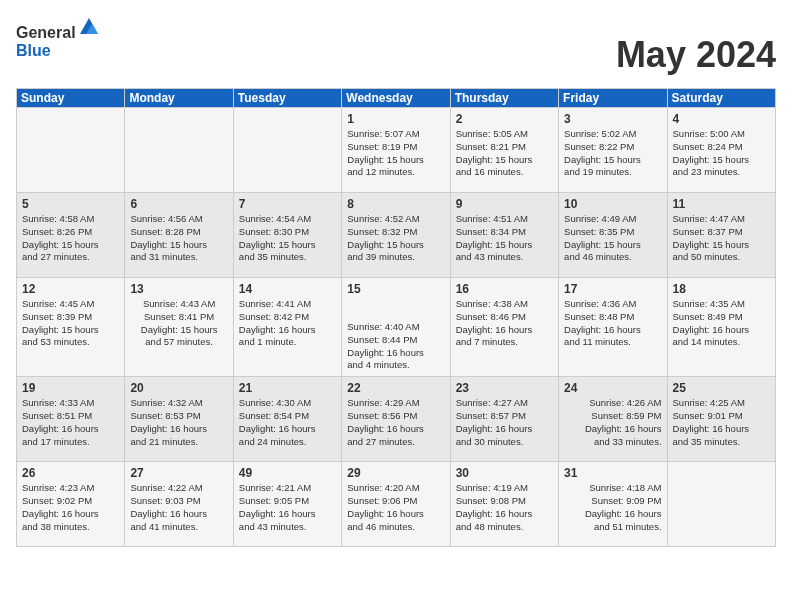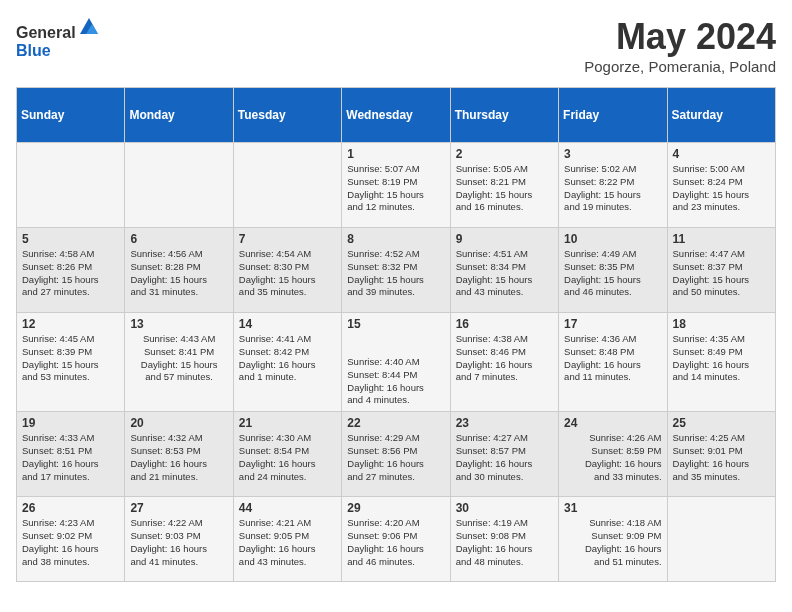--- a/index.html
+++ b/index.html
@@ -27,42 +27,43 @@
       line-height: 1.1;
     }
     .logo-general { color: #333; }
     .logo-blue { color: #1565c0; }
     .logo-icon {
       width: 22px;
       height: 22px;
       margin-left: 2px;
     }
     .title-block {
-      text-align: right;
+      text-align: left;
+      margin-top: 18px;
     }
     .month-title {
       font-size: 36px;
       font-weight: bold;
       color: #333;
     }
     .location {
       font-size: 15px;
       color: #444;
     }
     table {
       width: 100%;
       border-collapse: collapse;
       table-layout: fixed;
     }
     thead tr th {
       background-color: #1565c0;
       color: #fff;
       font-size: 12px;
       font-weight: bold;
-      padding: 20px 4px;
+      padding: 2px 4px;
       text-align: left;
       border: 1px solid #ccc;
     }
     tbody tr td {
       vertical-align: top;
       border: 1px solid #ccc;
       padding: 4px 5px;
       font-size: 10px;
       color: #333;
       min-height: 80px;
@@ -98,21 +99,20 @@
             <polygon points="14,8 20,18 8,18" fill="#42a5f5" opacity="0.7"></polygon>
           </svg>
       </div>
       <div class="logo-text">
         <span class="logo-blue">Blue</span>
       </div>
     </div>
   </div>
   <div class="title-block">
     <div class="month-title">May 2024</div>
-    <div class="location">Pogorze, Pomerania, Poland</div>
   </div>
 </div>
 
 <table>
   <thead>
     <tr>
     <th>Sunday</th>
         <th>Monday</th>
         <th>Tuesday</th>
         <th>Wednesday</th>
@@ -317,21 +317,21 @@
 and 38 minutes.</div>
         </td>
         <td>
           <span class="day-number">27</span>
           <div class="day-info" style="white-space: pre-line;">Sunrise: 4:22 AM
 Sunset: 9:03 PM
 Daylight: 16 hours
 and 41 minutes.</div>
         </td>
         <td>
-          <span class="day-number">44</span>
+          <span class="day-number">49</span>
           <div class="day-info" style="white-space: pre-line;">Sunrise: 4:21 AM
 Sunset: 9:05 PM
 Daylight: 16 hours
 and 43 minutes.</div>
         </td>
         <td>
           <span class="day-number">29</span>
           <div class="day-info" style="white-space: pre-line;">Sunrise: 4:20 AM
 Sunset: 9:06 PM
 Daylight: 16 hours

